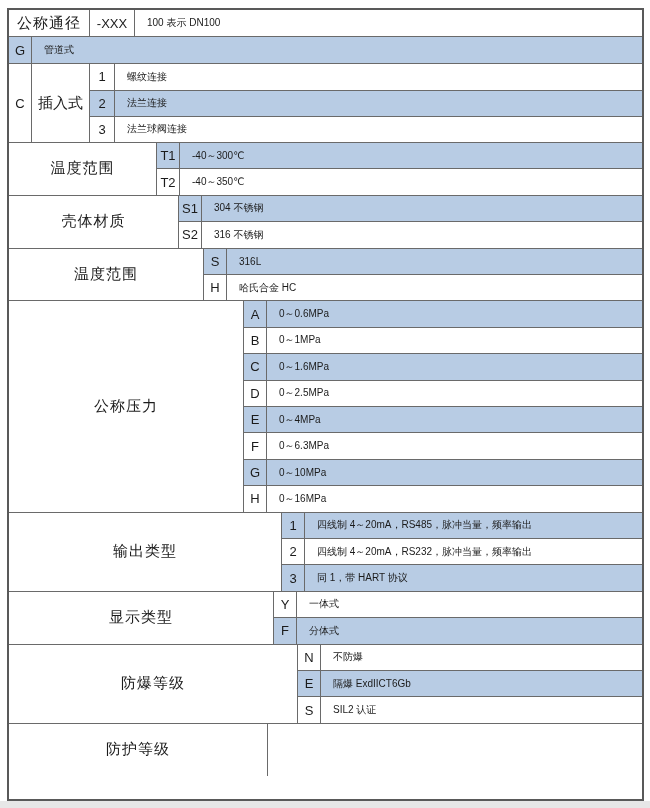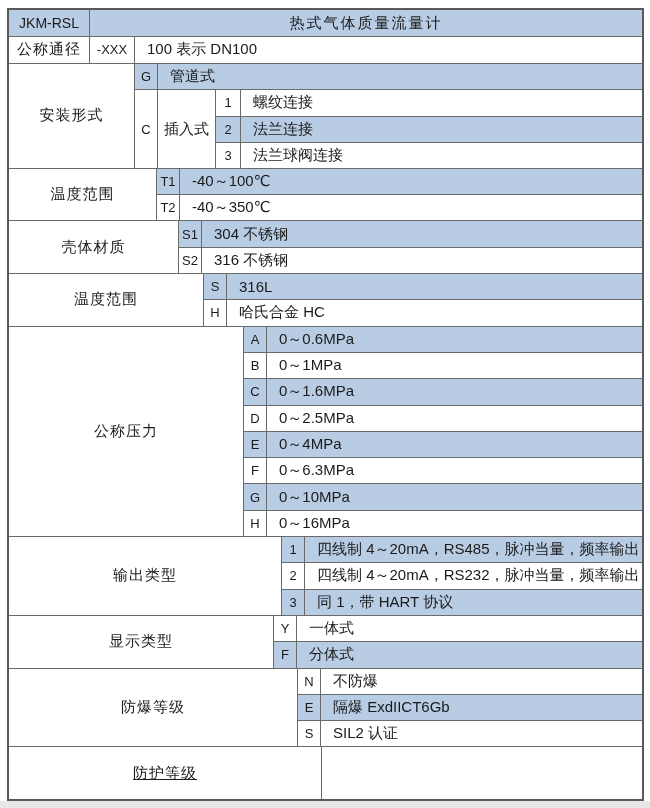--- a/index.html
+++ b/index.html
@@ -23,71 +23,66 @@
   .h2{height:52.8px;}
   .h3{height:79.2px;}
   .h4{height:105.6px;}
   .h8{height:211.2px;}
 
   .cell{display:flex;align-items:center;}
   .label{justify-content:center;border-right:1px solid var(--line);
          font-size:15px;letter-spacing:1px;flex-shrink:0;}
   .code{justify-content:center;border-right:1px solid var(--line);
         font-size:13px;flex-shrink:0;width:23px;}
-  .value{flex:1;padding-left:12px;font-size:15px;}
+  .value{flex:1;padding-left:12px;font-size:10px;}
   .title-cell{flex:1;justify-content:center;font-size:15px;letter-spacing:2px;}
 
   .rows{flex:1;display:flex;flex-direction:column;min-width:0;}
   .rows > * + *{border-top:1px solid var(--line);}
   .row{flex:1;display:flex;min-height:0;}
 
   .blue{background:var(--blue);}
 
   
   .w-model{width:81px;}
   .w-dncode{width:45px;}
   .w-l2{width:126px;}
   .w-l3{width:148px;}
   .w-l4{width:170px;}
   .w-l5{width:195px;}
   .w-l6{width:235px;}
   .w-l7{width:273px;}
   .w-l8{width:265px;}
   .w-l9{width:289px;}
-  .w-l10{width:313px;text-decoration:underline;}
+  .w-l10{width:259px;}
 
   
   .insert-block{flex:3;display:flex;}
   .insert-sublabel{width:58px;justify-content:center;border-right:1px solid var(--line);
                    font-size:15px;flex-shrink:0;}
   .num{width:25px;}
 
   .model-cell{justify-content:center;border-right:1px solid var(--line);
               font-size:14px;flex-shrink:0;}
 
   .bottom-strip{position:absolute;left:0;bottom:0;width:650px;height:7px;background:#e7e7e7;}
 </style>
 </head>
 <body>
 
 <div class="sheet">
 
-  <div class="section h1 blue">
-    <div class="cell model-cell w-model">JKM-RSL</div>
-    <div class="cell title-cell">热式气体质量流量计</div>
-  </div>
 
   <div class="section h1">
     <div class="cell label w-model">公称通径</div>
     <div class="cell code w-dncode">-XXX</div>
     <div class="cell value">100 表示 DN100</div>
   </div>
 
   <div class="section h4">
-    <div class="cell label w-l2">安装形式</div>
     <div class="rows">
       <div class="row blue">
         <div class="cell code">G</div>
         <div class="cell value">管道式</div>
       </div>
       <div class="insert-block">
         <div class="cell code">C</div>
         <div class="cell insert-sublabel">插入式</div>
         <div class="rows">
           <div class="row">
@@ -105,21 +100,21 @@
         </div>
       </div>
     </div>
   </div>
 
   <div class="section h2">
     <div class="cell label w-l3">温度范围</div>
     <div class="rows">
       <div class="row blue">
         <div class="cell code">T1</div>
-        <div class="cell value">-40～100℃</div>
+        <div class="cell value">-40～300℃</div>
       </div>
       <div class="row">
         <div class="cell code">T2</div>
         <div class="cell value">-40～350℃</div>
       </div>
     </div>
   </div>
 
   <div class="section h2">
     <div class="cell label w-l4">壳体材质</div>

